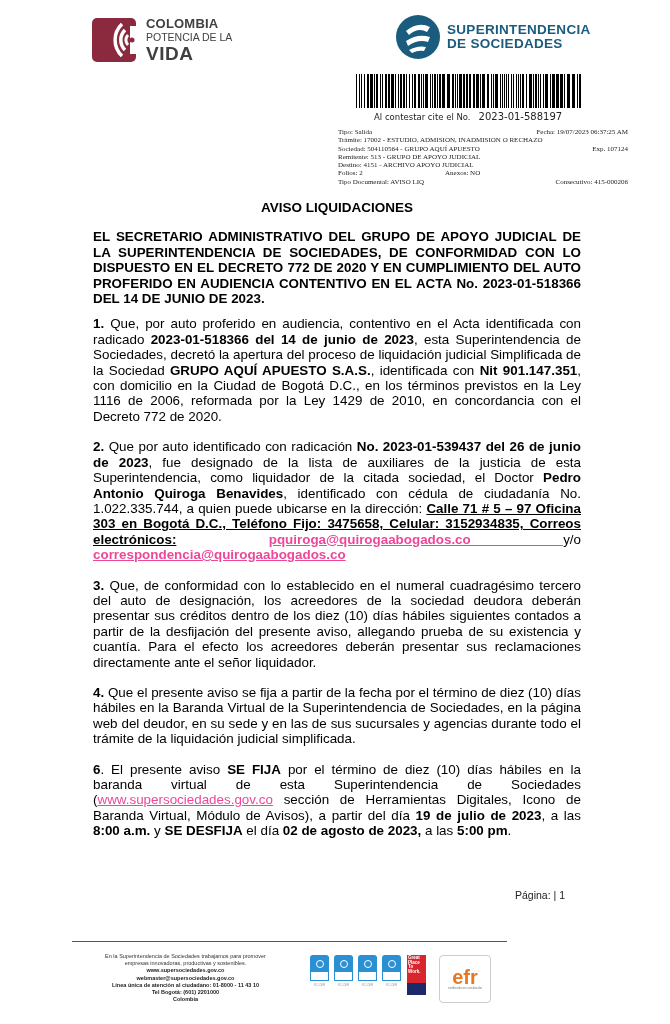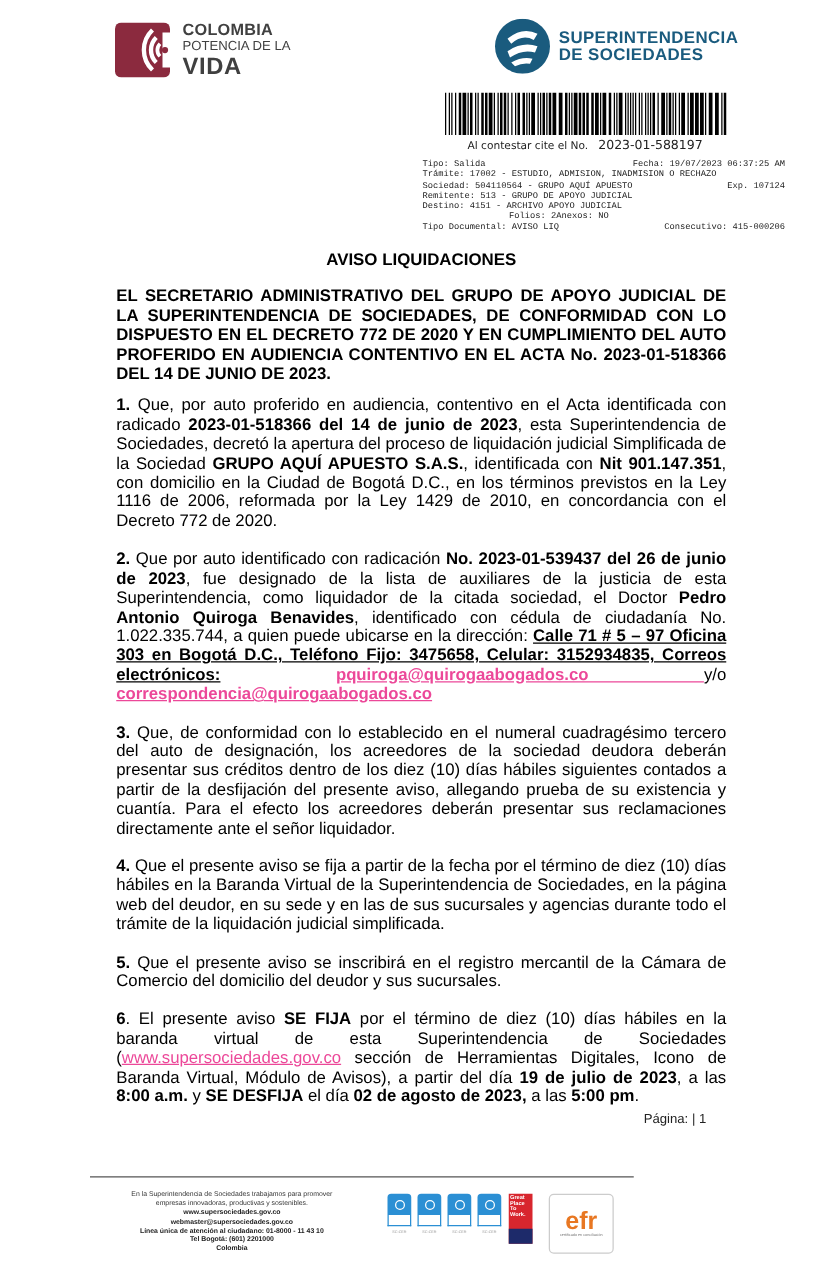--- a/index.html
+++ b/index.html
@@ -18,21 +18,21 @@
   .logo-super { position: absolute; left: 396px; top: 12px; width: 240px; height: 50px; display: flex; align-items: center; }
   .logo-super .circle { width: 44px; height: 44px; }
   .logo-super .words { margin-left: 7px; line-height: 1.05; }
   .logo-super .words div { font-weight: bold; font-size: 13.5px; color: #1a5b7e; letter-spacing: 0.3px; }
 
   
   .barcode { position: absolute; left: 356px; top: 74px; width: 228px; height: 34px; }
   .barcode-caption { position: absolute; left: 374px; top: 111px; font-family: "DejaVu Sans", sans-serif; font-size: 8.5px; color: #222; white-space: nowrap; }
   .barcode-caption .num { font-size: 10px; margin-left: 8px; }
 
-  .meta { position: absolute; left: 338px; top: 128px; width: 290px; font-family: Liberation Mono, monospace; font-size: 7px; line-height: 8.3px; color: #222; text-align: right; }
+  .meta { position: absolute; left: 338px; top: 128px; width: 290px; font-family: Liberation Serif, serif; font-size: 7px; line-height: 8.3px; color: #222; }
   .meta .row { display: flex; justify-content: space-between; white-space: nowrap; }
   .meta .row span { display: inline-block; }
 
   
   .doc { position: absolute; left: 93px; top: 200px; width: 488px; font-size: 13.4px; line-height: 15.4px; }
   .title { text-align: center; font-weight: bold; font-size: 13.5px; margin-bottom: 14px; }
   .intro { font-weight: bold; text-align: justify; text-align-last: left; margin-bottom: 10px; }
   .avisa { text-align: center; font-weight: bold; margin-bottom: 14px; }
   .para { text-align: justify; text-align-last: left; margin-bottom: 15px; }
   .para b { font-weight: bold; }
@@ -209,21 +209,20 @@
   <div class="intro">EL SECRETARIO ADMINISTRATIVO DEL GRUPO DE APOYO JUDICIAL DE LA SUPERINTENDENCIA DE SOCIEDADES, DE CONFORMIDAD CON LO DISPUESTO EN EL DECRETO 772 DE 2020 Y EN CUMPLIMIENTO DEL AUTO PROFERIDO EN AUDIENCIA CONTENTIVO EN EL ACTA No. 2023-01-518366 DEL 14 DE JUNIO DE 2023.</div>
 
   <p class="para"><b>1.</b><span> Que, por auto proferido en audiencia, contentivo en el Acta identificada con radicado </span><b>2023-01-518366 del 14 de junio de 2023</b><span>, esta Superintendencia de Sociedades, decretó la apertura del proceso de liquidación judicial Simplificada de la Sociedad </span><b>GRUPO AQUÍ APUESTO S.A.S.</b><span>, identificada con </span><b>Nit 901.147.351</b><span>, con domicilio en la Ciudad de Bogotá D.C., en los términos previstos en la Ley 1116 de 2006, reformada por la Ley 1429 de 2010, en concordancia con el Decreto 772 de 2020.</span></p>
 
   <p class="para"><b>2.</b><span> Que por auto identificado con radicación </span><b>No. 2023-01-539437 del 26 de junio de 2023</b><span>, fue designado de la lista de auxiliares de la justicia de esta Superintendencia, como liquidador de la citada sociedad, el Doctor </span><b>Pedro Antonio Quiroga Benavides</b><span>, identificado con cédula de ciudadanía No. 1.022.335.744, a quien puede ubicarse en la dirección: </span><span class="u">Calle 71 # 5 – 97 Oficina 303 en Bogotá D.C., Teléfono Fijo: 3475658, Celular: 3152934835, Correos electrónicos:</span> <a class="lnk bold">pquiroga@quirogaabogados.co </a><span>y/o </span><a class="lnk bold">correspondencia@quirogaabogados.co</a></p>
 
   <p class="para"><b>3.</b><span> Que, de conformidad con lo establecido en el numeral cuadragésimo tercero del auto de designación, los acreedores de la sociedad deudora deberán presentar sus créditos dentro de los diez (10) días hábiles siguientes contados a partir de la desfijación del presente aviso, allegando prueba de su existencia y cuantía. Para el efecto los acreedores deberán presentar sus reclamaciones directamente ante el señor liquidador.</span></p>
 
   <p class="para"><b>4.</b><span> Que el presente aviso se fija a partir de la fecha por el término de diez (10) días hábiles en la Baranda Virtual de la Superintendencia de Sociedades, en la página web del deudor, en su sede y en las de sus sucursales y agencias durante todo el trámite de la liquidación judicial simplificada.</span></p>
 
-  <p class="para"><b>5.</b><span> Que el presente aviso se inscribirá en el registro mercantil de la Cámara de Comercio del domicilio del deudor y sus sucursales.</span></p>
 
   <p class="para"><b>6</b><span>. El presente aviso </span><b>SE FIJA</b><span> por el término de diez (10) días hábiles en la baranda virtual de esta Superintendencia de Sociedades (</span><a class="lnk">www.supersociedades.gov.co</a><span> sección de Herramientas Digitales, Icono de  Baranda Virtual, Módulo de Avisos), a partir del día </span><b>19 de julio de 2023</b><span>, a las </span><b>8:00 a.m.</b><span> y </span><b>SE DESFIJA</b><span> el día </span><b>02 de agosto de 2023,</b><span> a las </span><b>5:00 pm</b><span>.</span></p>
 </div>
 
 <div class="footer-rule"></div>
 <div class="page-num">Página: | 1</div>
 
 <div class="footer-text">
   <div>En la Superintendencia de Sociedades trabajamos para promover</div>
   <div>empresas innovadoras, productivas y sostenibles.</div>

